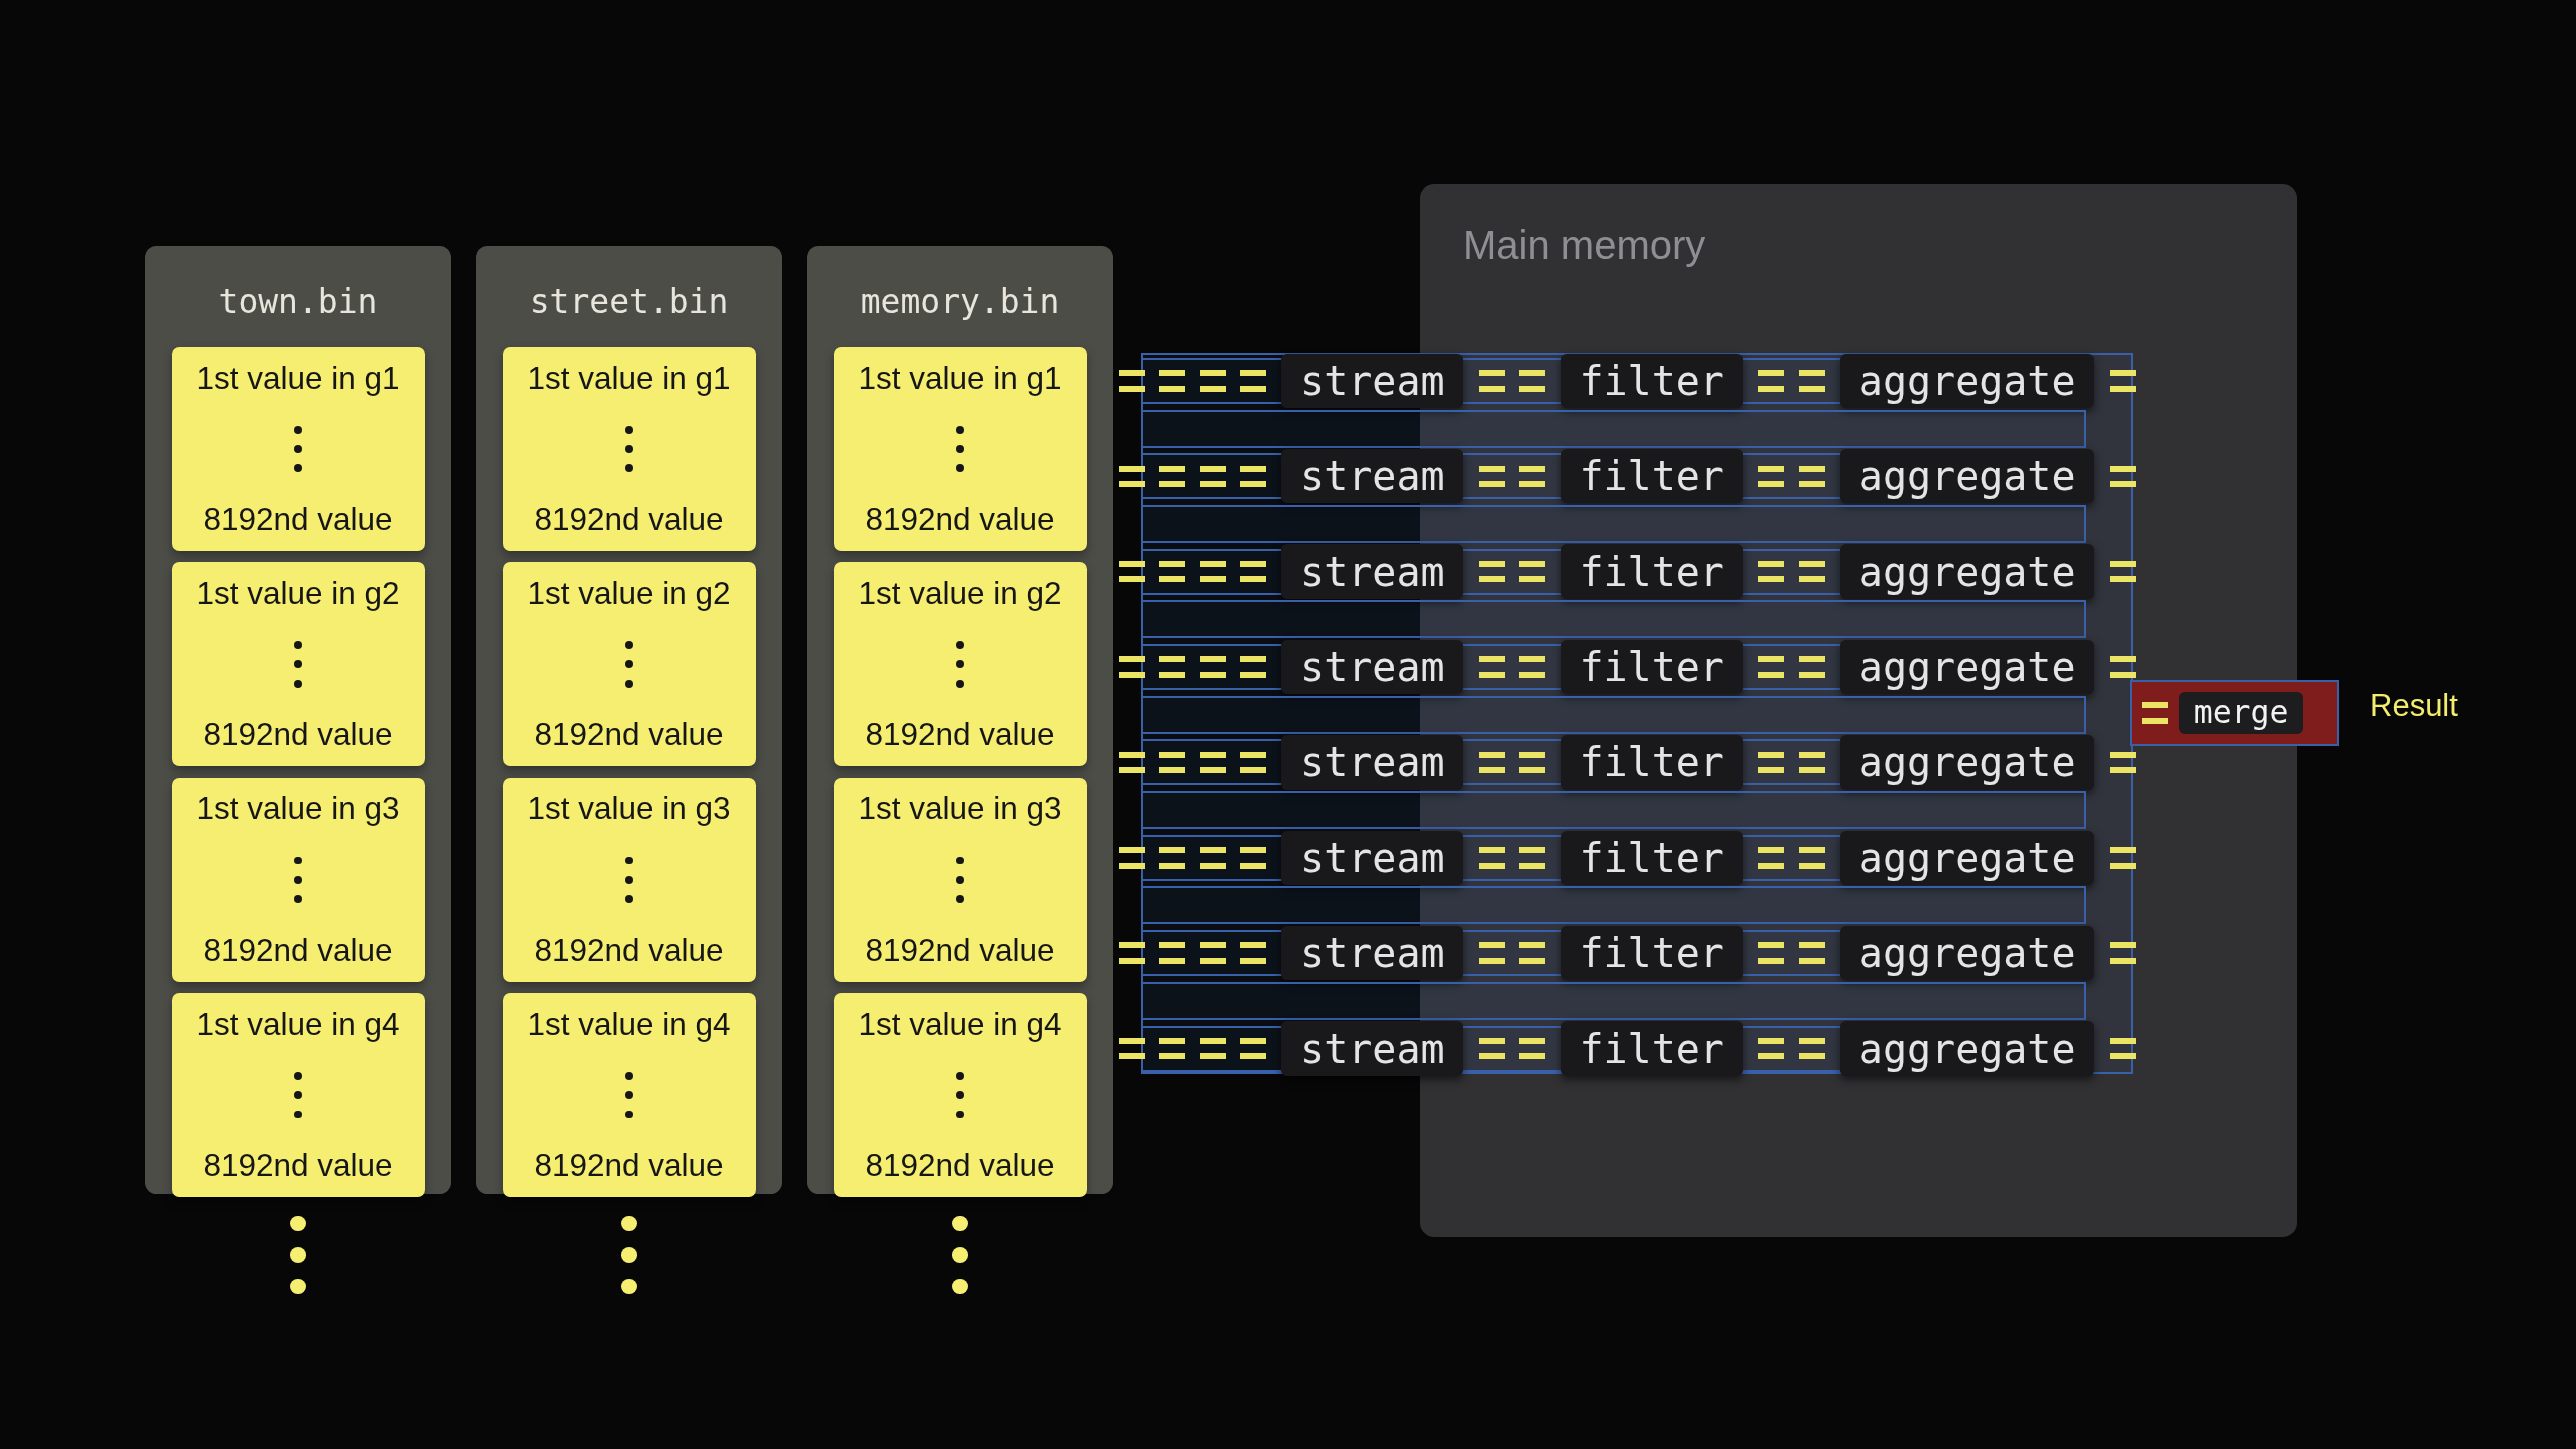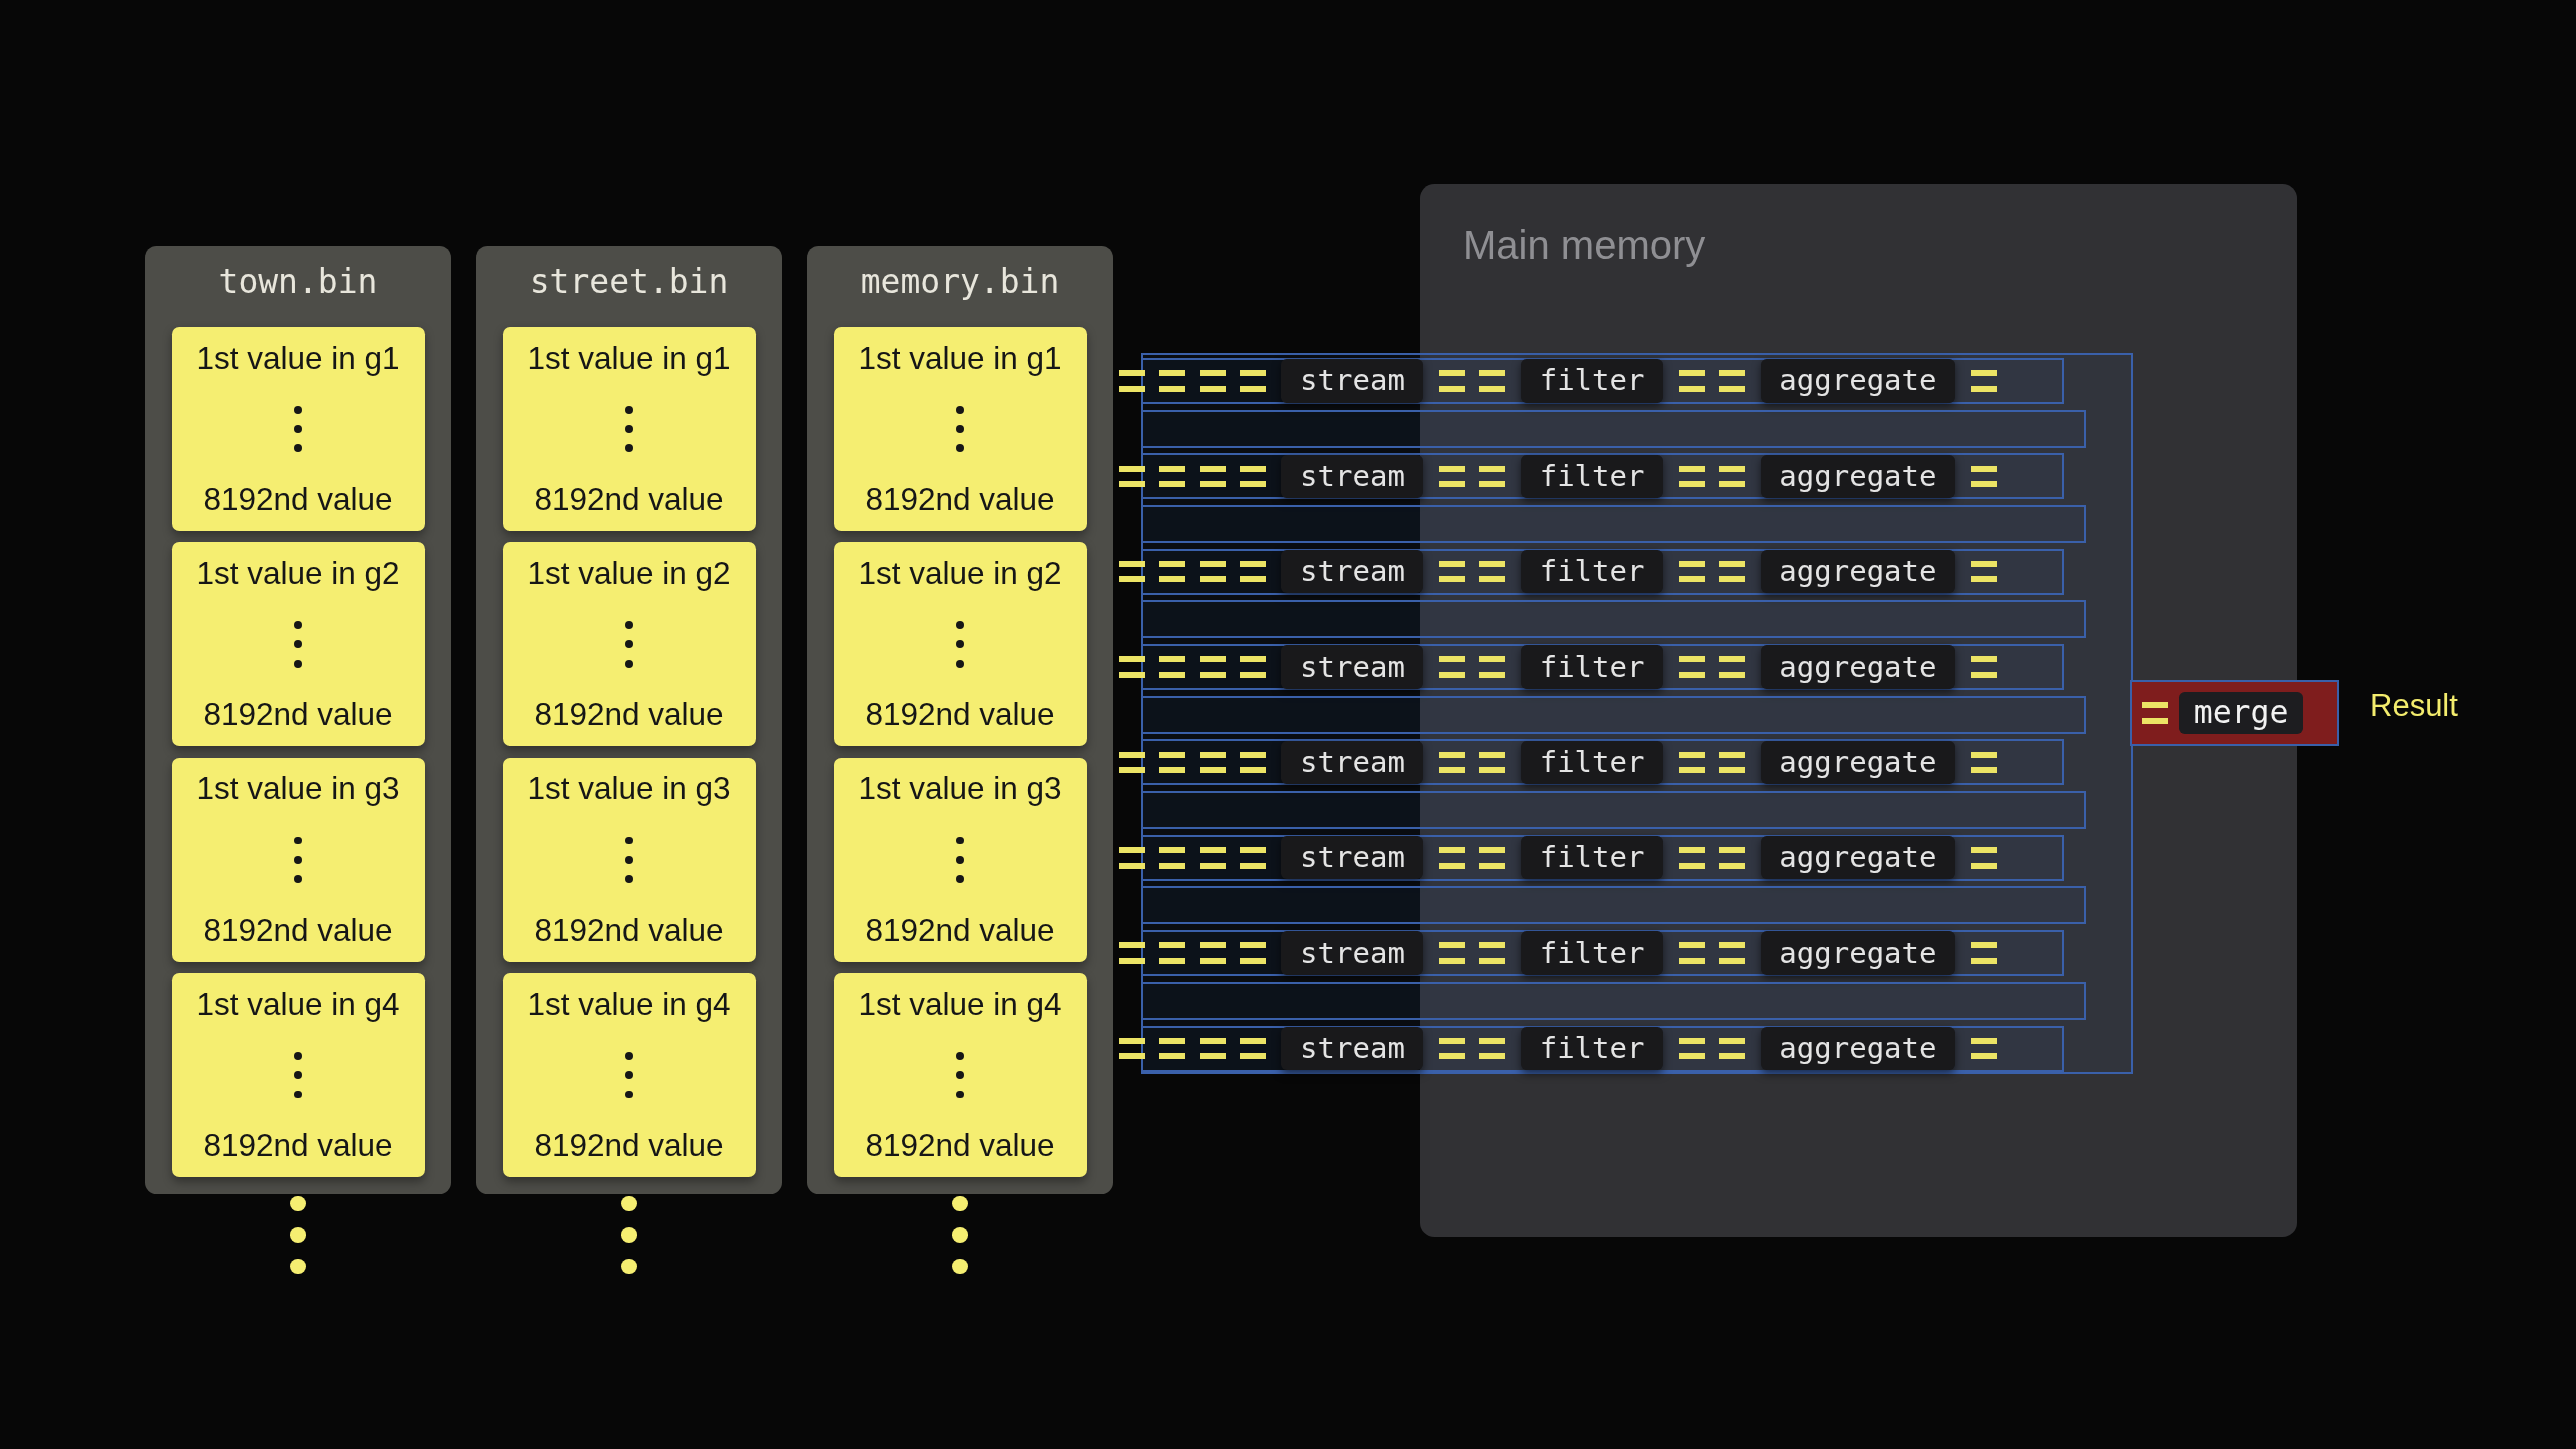--- a/index.html
+++ b/index.html
@@ -3,21 +3,21 @@
 <meta charset="utf-8">
 <style>
   html,body{margin:0;padding:0;background:#070707;}
   body{width:2576px;height:1449px;position:relative;overflow:hidden;
        font-family:"Liberation Sans", sans-serif;}
 
   
   .file-columns{position:absolute;left:145px;top:246px;display:flex;gap:25px;}
   .file-col{width:306px;height:948px;background:#4d4d48;border-radius:11.4px;
             display:flex;flex-direction:column;align-items:center;box-sizing:border-box;}
-  .file-col-header{margin-top:16px;font-family:"DejaVu Sans Mono", monospace;
+  .file-col-header{margin-top:36px;font-family:"DejaVu Sans Mono", monospace;
                    font-size:33px;color:#e8e6dc;}
   .blocks{margin-top:26px;display:flex;flex-direction:column;gap:11.4px;}
   .block{width:253px;height:204px;background:#f5ee71;border-radius:7.2px;
          display:flex;flex-direction:column;align-items:center;justify-content:space-between;
          padding:15.7px 7.2px;box-sizing:border-box;color:#161616;font-size:31.5px;line-height:1;
          box-shadow:0 4.3px 10px rgba(0,0,0,.35);}
   .vdots{display:flex;flex-direction:column;gap:11.4px;}
   .vdot{width:7.9px;height:7.9px;border-radius:50%;background:#161616;}
   .col-dots{margin-top:18.6px;display:flex;flex-direction:column;gap:15.7px;align-items:center;}
   .col-dot{width:15.7px;height:15.7px;border-radius:50%;background:#f5ee71;}
@@ -34,21 +34,21 @@
   .rows{position:absolute;left:-2.1px;top:2.9px;display:flex;flex-direction:column;gap:5.7px;}
   .pair{display:contents;}
   .prow{box-sizing:border-box;border:2.1px solid #3a60aa;height:46px;width:923px;
         display:flex;align-items:center;gap:15.7px;background:rgba(58,96,170,0.06);}
   .crow{box-sizing:border-box;border:2.1px solid #3a60aa;height:38px;width:945px;
         background:rgba(58,96,170,0.06);}
   .eq-group{display:flex;gap:14.3px;flex:none;}
   .eq-group.lead{margin-left:-24px;}
   .eq{width:26px;height:21.5px;box-sizing:border-box;flex:none;
       border-top:6.4px solid #ece465;border-bottom:6.4px solid #ece465;}
-  .chip{font-family:"DejaVu Sans Mono", monospace;font-size:29px;color:#e4e4e4;
+  .chip{font-family:"DejaVu Sans Mono", monospace;font-size:40px;color:#e4e4e4;
         background:#19191b;padding:7.2px 18.6px;border-radius:5.7px;line-height:1;flex:none;
         box-shadow:0 3.6px 8.6px rgba(0,0,0,.55);}
 
   
   .merge-box{position:absolute;left:2130px;top:680px;width:209px;height:66px;
              background:#7f1d1d;border:2.1px solid #3a60aa;box-sizing:border-box;
              display:flex;align-items:center;gap:11.4px;padding-left:10px;}
   .merge-chip{font-family:"DejaVu Sans Mono", monospace;font-size:31.5px;color:#f2f2f2;
               background:#1d1d20;padding:5.7px 14.3px;border-radius:5.7px;line-height:1;}
   .result-label{position:absolute;left:2370px;top:688px;font-size:31px;color:#f3ec6d;}

